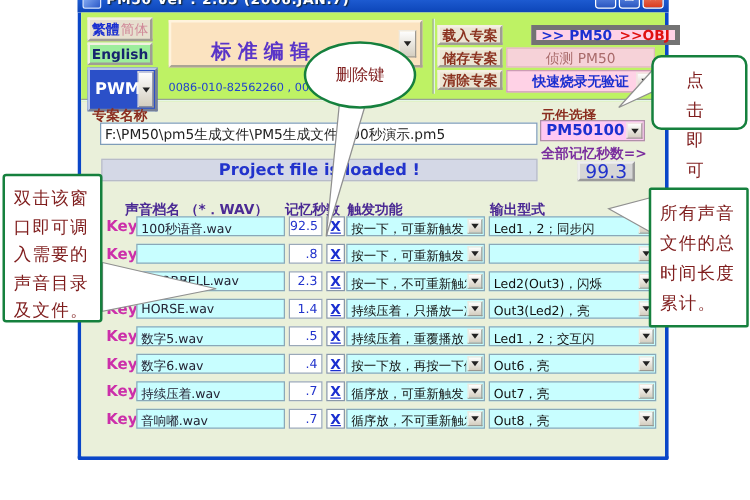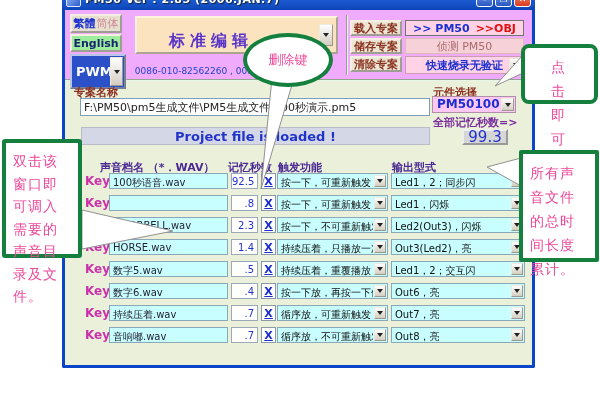--- a/index.html
+++ b/index.html
@@ -15,21 +15,21 @@
   .app-icon{width:13px;height:13px;background:linear-gradient(135deg,#9ec2ff,#2a58c8);
             border:1px solid #dce8ff;border-radius:2px;margin-right:4px;flex:0 0 auto;}
   .title{color:#fff;font-size:11px;font-weight:bold;letter-spacing:.5px;white-space:nowrap;
          text-shadow:1px 1px 1px #123;}
   .winbtns{margin-left:auto;display:flex;gap:2px;}
   .wbtn{width:17px;height:15px;border:1px solid #fff;border-radius:3px;color:#fff;font-size:9px;
         line-height:13px;text-align:center;box-sizing:border-box;font-weight:bold;
         background:linear-gradient(180deg,#6f9bef,#2a56c0);}
   .wbtn.close{background:linear-gradient(180deg,#f09078,#d83a1e);}
   
-  .toppanel{position:absolute;left:0;top:0;width:467px;height:71px;background:#f0abfc;
+  .toppanel{position:absolute;left:0;top:0;width:467px;height:71px;background:#bef264;
             border-bottom:2px groove #e6f6e6;box-sizing:border-box;}
   .panelbtn{position:absolute;box-sizing:border-box;font-size:11px;display:flex;
             align-items:center;justify-content:center;
             border:2px outset #f4efe2;background:#ece5d4;cursor:default;}
   .btn-lang{left:5px;top:4px;width:52px;height:19px;gap:1px;background:#e7e0cf;}
   .btn-lang .trad{color:#1b2fd0;font-weight:bold;}
   .btn-lang .simp{color:#d08898;}
   .btn-english{left:5px;top:24px;width:52px;height:18px;background:#9ded9d;
                color:#17246e;font-weight:bold;font-size:11px;}
   .btn-pwm{left:5px;top:44px;width:56px;height:35px;background:#2b50c8;color:#fff;
@@ -45,22 +45,22 @@
   .tri{width:0;height:0;border-left:3px solid transparent;border-right:3px solid transparent;
        border-top:4px solid #222;}
   .weburl{position:absolute;left:70px;top:46px;width:203px;text-align:right;color:#2244cc;
           font-size:9px;line-height:10px;padding-right:8px;box-sizing:border-box;}
   .phone{position:absolute;left:60px;top:56px;width:213px;text-align:center;color:#2244cc;font-size:9px;}
   .vsep{position:absolute;left:281px;top:5px;height:60px;border-left:2px groove #e2f4e2;}
   .projbtn{color:#8b3320;font-weight:bold;font-size:11px;}
   .btn-load{left:285px;top:10px;width:52px;height:16px;}
   .btn-save{left:285px;top:28px;width:52px;height:16px;}
   .btn-clear{left:285px;top:46px;width:52px;height:16px;}
-  .pinkrow{position:absolute;left:340px;top:10px;width:119px;height:16px;background:#ffd2e6;
-           border:1px solid #737373;box-sizing:border-box;display:flex;align-items:center;
+  .pinkrow{position:absolute;left:360px;top:10px;width:119px;height:16px;background:#ffd2e6;
+           border:4px solid #737373;box-sizing:border-box;display:flex;align-items:center;
            justify-content:center;font-size:11px;font-weight:bold;gap:6px;}
   .pm50txt{color:#1b2fd0;}
   .objtxt{color:#e01010;}
   .btn-detect{left:340px;top:28px;width:119px;height:16px;background:#f6d2d8;border:1px solid #e0b8be;
               color:#a86a6a;font-weight:normal;}
   .burncombo{left:340px;top:46px;width:119px;height:18px;background:#ffd2e6;border:1px solid #cc9cb4;
              color:#1b2fd0;font-weight:bold;font-size:11px;position:absolute;box-sizing:border-box;
              display:flex;align-items:center;justify-content:center;}
   .burncombo .arrow{position:absolute;right:1px;top:1px;bottom:1px;width:13px;}
   
@@ -93,22 +93,22 @@
       color:#1b2fd0;font-weight:bold;font-size:11px;text-align:center;text-decoration:underline;
       padding-top:1px;}
   .combo{background:#c8feff;border:1px solid #8aa8b8;height:16px;top:0;}
   .ctext{position:absolute;left:3px;top:2px;right:14px;font-size:10px;color:#111;
          white-space:nowrap;overflow:hidden;}
   .combo .arrow{position:absolute;right:1px;top:1px;bottom:1px;width:12px;}
   .rtrig{left:192px;width:111px;}
   .rout{left:306px;width:134px;}
   
   .tails{position:absolute;inset:0;z-index:5;pointer-events:none;}
-  .callout{position:absolute;z-index:10;background:#fff;border:4px solid #15803d;
-           color:#ec4899;font-size:14px;box-sizing:border-box;}
+  .callout{position:absolute;z-index:10;background:#fff;border:2px solid #15803d;
+           color:#7f1d1d;font-size:14px;box-sizing:border-box;}
   .co-left{left:2px;top:139px;width:80px;height:119px;border-radius:3px;padding:7px 7px;
            line-height:22.5px;letter-spacing:1px;}
   .co-delete{left:243px;top:33px;width:90px;height:54px;border-radius:50%;display:flex;
              align-items:center;justify-content:center;font-size:13px;z-index:10;}
   .co-burn{left:521px;top:44px;width:77px;height:60px;border-radius:8px;padding:7px 26px;
            line-height:24px;letter-spacing:1px;}
   .co-total{left:519px;top:150px;width:80px;height:112px;border-radius:2px;padding:7px 7px;
             line-height:24px;letter-spacing:1px;}
 </style>
 </head>
@@ -206,21 +206,20 @@
           <span class="rfile"></span>
           <span class="rsec">.8</span>
           <span class="rx">X</span>
           <span class="combo rtrig">
             <span class="ctext">按一下，可重新触发</span>
             <span class="arrow">
               <span class="tri"></span>
             </span>
           </span>
           <span class="combo rout">
-            <span class="ctext">Led1，闪烁</span>
             <span class="arrow">
               <span class="tri"></span>
             </span>
           </span>
         </div>
         <div class="row">
           <span class="rkey">Key3</span>
           <span class="rfile">DOORBELL.wav</span>
           <span class="rsec">2.3</span>
           <span class="rx">X</span>

